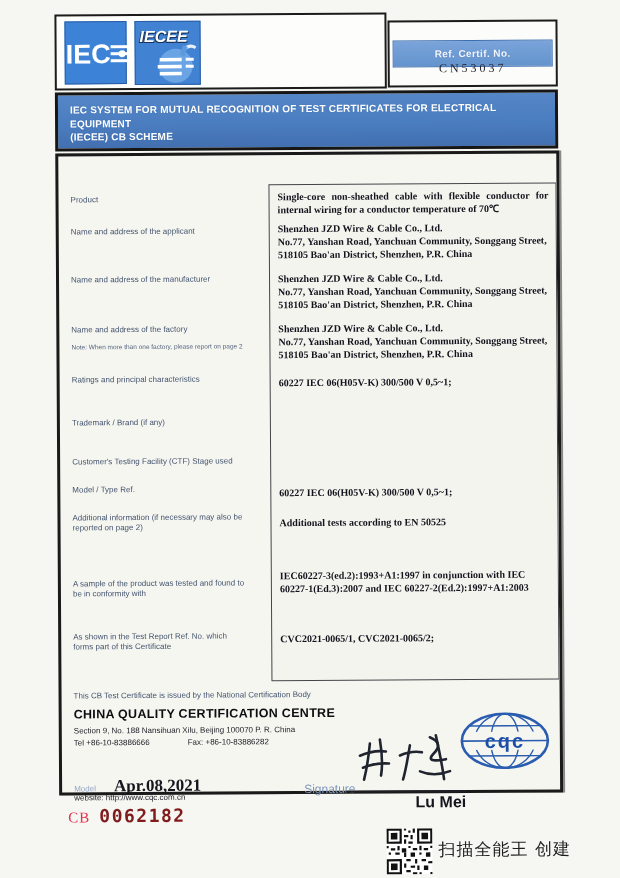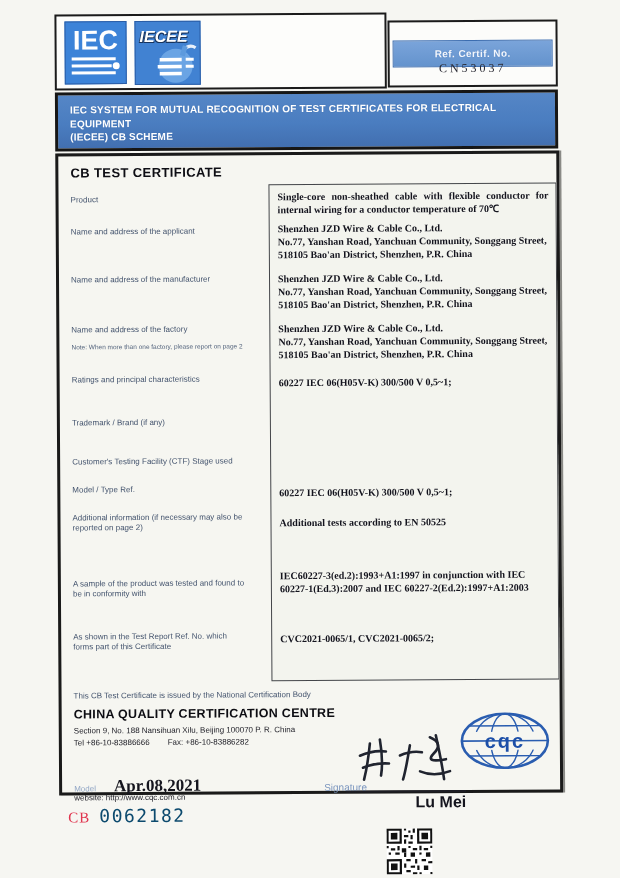--- a/index.html
+++ b/index.html
@@ -16,21 +16,21 @@
     transform-origin:50% 50%;
   }
   
   .logos-box {
     position:absolute; left:57px; top:13px; width:332px; height:76px;
     background:#fdfdfb; border:2px solid #1b1b1b;
   }
   .iec-logo {
     position:absolute; left:8px; top:5px; width:62px; height:63px;
     background:#3c83d8; border:1px solid #2a5da6;
-    display:flex; flex-direction:column; align-items:center; justify-content:flex-start;
+    display:flex; align-items:center; justify-content:flex-start;
     padding-top:3px;
   }
   .iec-text {
     color:#fff; font-weight:bold; font-size:27px; line-height:30px; letter-spacing:0px;
   }
   .iec-lines { position:relative; width:48px; height:22px; }
   .iec-lines .bar { position:absolute; left:0; height:3px; width:44px; background:#fff; }
   .iec-lines .b1 { top:2px; }
   .iec-lines .b2 { top:9px; width:40px; }
   .iec-lines .b3 { top:16px; width:44px; }
@@ -97,37 +97,37 @@
     font-family:"Liberation Serif", serif; font-weight:bold;
     font-size:10px; line-height:13px; color:#13131d;
   }
   .val.just { text-align:justify; }
   .val .addr { display:block; }
   
   .issued { position:absolute; left:12px; top:535px; font-size:8px; color:#44546e; }
   .centre-name { position:absolute; left:12px; top:551px; font-size:12.5px; font-weight:bold; color:#0d0d12; letter-spacing:0.3px; }
   .centre-addr { position:absolute; left:12px; top:570px; font-size:8px; color:#23232b; }
   .centre-telfax { position:absolute; left:12px; top:582px; font-size:8px; color:#23232b; }
-  .centre-telfax .fax { margin-left:18px;text-align:right; }
+  .centre-telfax .fax { margin-left:38px;text-align:right; }
   .centre-web { position:absolute; left:12px; top:594px; font-size:8px; color:#23232b;margin-top:43px; }
   .date-row { position:absolute; left:12px; top:620px; }
   .date-label { font-size:8px; color:#92a7c6; margin-right:18px; }
   .date-value { font-family:"Liberation Serif", serif; font-weight:bold; font-size:17px; color:#15151e; }
-  .sig-label { position:absolute; left:262px; top:627px; font-size:10px; color:#7d97bf; }
+  .sig-label { position:absolute; left:242px; top:627px; font-size:12px; color:#7d97bf; }
   .sig-script { position:absolute; left:288px; top:577px; }
   .sig-line { position:absolute; left:284px; top:636px; width:120px; border-top:2px solid #1d1d24; }
   .sig-name { position:absolute; left:284px; top:639px; width:120px; text-align:right; font-size:16px; font-weight:bold; color:#15151e; }
   .cqc-logo { position:absolute; left:396px; top:556px; }
   
   .cb-serial {
     position:absolute; left:66px; top:804px;
     display:flex; align-items:baseline; gap:9px;
   }
   .cb-prefix { font-family:"Liberation Serif", serif; font-size:15px; color:#e0344e; letter-spacing:1px; }
-  .cb-digits { font-family:"DejaVu Sans Mono", monospace; font-weight:normal; font-size:18px; color:#0c4a6e; letter-spacing:1.5px; }
+  .cb-digits { font-family:"DejaVu Sans Mono", monospace; font-weight:bold; font-size:18px; color:#7f1d1d; letter-spacing:1.5px; }
   .qr-block { position:absolute; left:384px; top:829px; }
   .scanner-note {
     position:absolute; left:436px; top:839px;
     font-family:"DejaVu Sans", sans-serif; font-size:17px; color:#1e1e1e; letter-spacing:1px;
   }
 </style>
 </head>
 <body>
 
 <div class="scan">
@@ -161,21 +161,20 @@
     <div class="ref-band">Ref. Certif. No.</div>
     <div class="ref-value">CN53037</div>
   </div>
 
   <div class="banner">
     <div>IEC SYSTEM FOR MUTUAL RECOGNITION OF TEST CERTIFICATES FOR ELECTRICAL EQUIPMENT</div>
     <div>(IECEE) CB SCHEME</div>
   </div>
 
   <div class="main-box">
-    <div class="cert-title">CB TEST CERTIFICATE</div>
 
     <div class="lbl" style="top:39px">Product</div>
     <div class="lbl" style="top:71px">Name and address of the applicant</div>
     <div class="lbl" style="top:119px">Name and address of the manufacturer</div>
     <div class="lbl" style="top:169px">Name and address of the factory</div>
     <div class="lbl lbl-note" style="top:186px">Note: When more than one factory, please report on page 2</div>
     <div class="lbl" style="top:219px">Ratings and principal characteristics</div>
     <div class="lbl" style="top:262px">Trademark / Brand (if any)</div>
     <div class="lbl" style="top:301px">Customer's Testing Facility (CTF) Stage used</div>
     <div class="lbl" style="top:329px">Model / Type Ref.</div>
@@ -295,14 +294,15 @@
         <rect x="16" y="32" width="2" height="4"></rect>
       <rect x="22" y="34" width="4" height="2"></rect>
         <rect x="28" y="34" width="2" height="4"></rect>
         <rect x="34" y="34" width="4" height="4"></rect>
       <rect x="18" y="38" width="4" height="2"></rect>
         <rect x="24" y="40" width="4" height="2"></rect>
         <rect x="30" y="40" width="2" height="2"></rect>
       <rect x="40" y="40" width="2" height="2"></rect>
     </g>
   </svg>
+  <div class="scanner-note">扫描全能王 创建</div>
 
 </div>
 
 </body></html>

